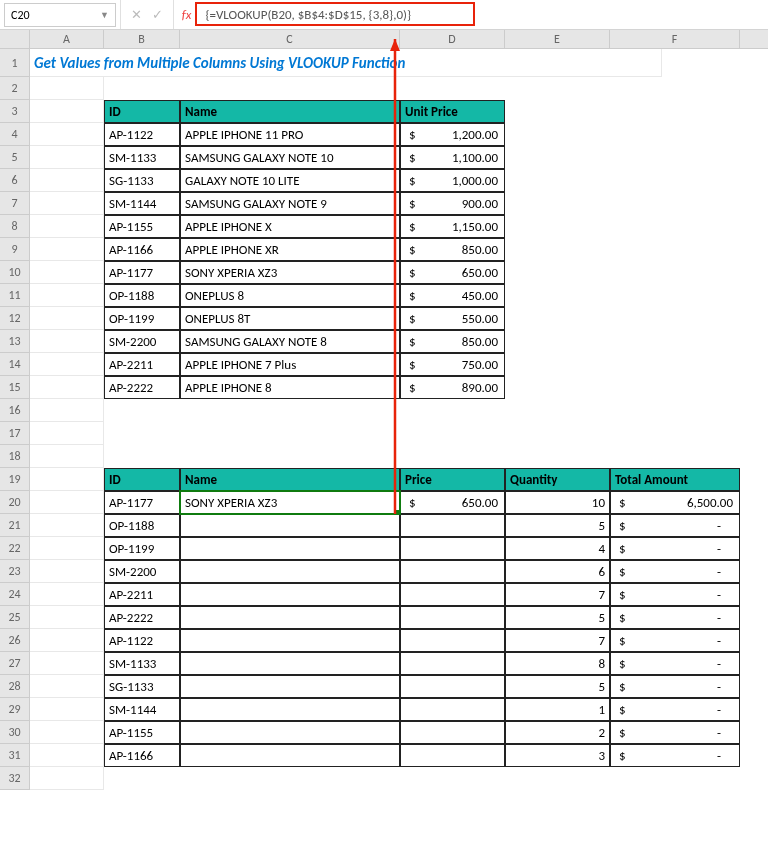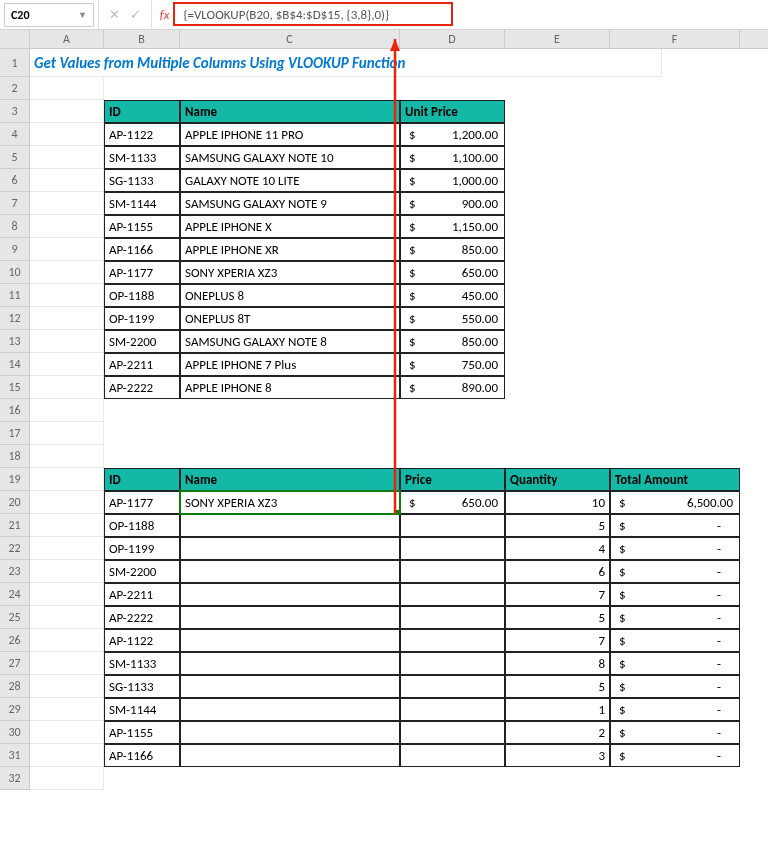--- a/index.html
+++ b/index.html
@@ -1,18 +1,18 @@
 <!DOCTYPE html>
 <html><head>
 <meta charset="utf-8">
 <style>
 * { box-sizing: border-box; margin: 0; padding: 0; }
 body { font-family: Calibri, Arial, sans-serif; font-size: 13px; background: #fff; width: 768px; position: relative; }
 .top-bar { display: flex; align-items: center; height: 30px; border-bottom: 1px solid #d4d4d4; background: #fff; }
-.name-box { width: 90px; border: 1px solid #ccc; margin: 2px 4px; padding: 4px 6px; font-size: 12px; display: flex; align-items: center; justify-content: space-between; font-weight: bold; }
+.name-box { width: 112px; border: 1px solid #ccc; margin: 2px 4px; padding: 4px 6px; font-size: 12px; display: flex; align-items: center; justify-content: space-between; }
 .name-box .dd { color: #888; font-size: 9px; }
 .fb-icons { display: flex; gap: 10px; padding: 0 10px; border-left: 1px solid #e0e0e0; border-right: 1px solid #e0e0e0; height: 100%; align-items: center; color: #bbb; }
 .fx { font-style: italic; color: #ef4444; padding: 0 8px; font-size: 13px; }
 .formula-input { flex: 1; padding: 4px 6px; color: #555; font-size: 13px; position: relative; }
 .formula-highlight { border: 2.5px solid #e8230a; position: absolute; top: -1px; left: -4px; width: 280px; height: 24px; }
 .grid-wrap { overflow: hidden; }
 .col-headers { display: flex; background: #e6e6e6; border-bottom: 1px solid #ccc; }
 .row-hdr-spacer { width: 30px; border-right: 1px solid #ccc; background: #e6e6e6; }
 .col-h { border-right: 1px solid #ccc; text-align: center; font-size: 12px; color: #666; padding: 2px 0; background: #e6e6e6; }
 .col-A { width: 74px; } .col-B { width: 76px; } .col-C { width: 220px; } .col-D { width: 105px; } .col-E { width: 105px; } .col-F { width: 130px; }

